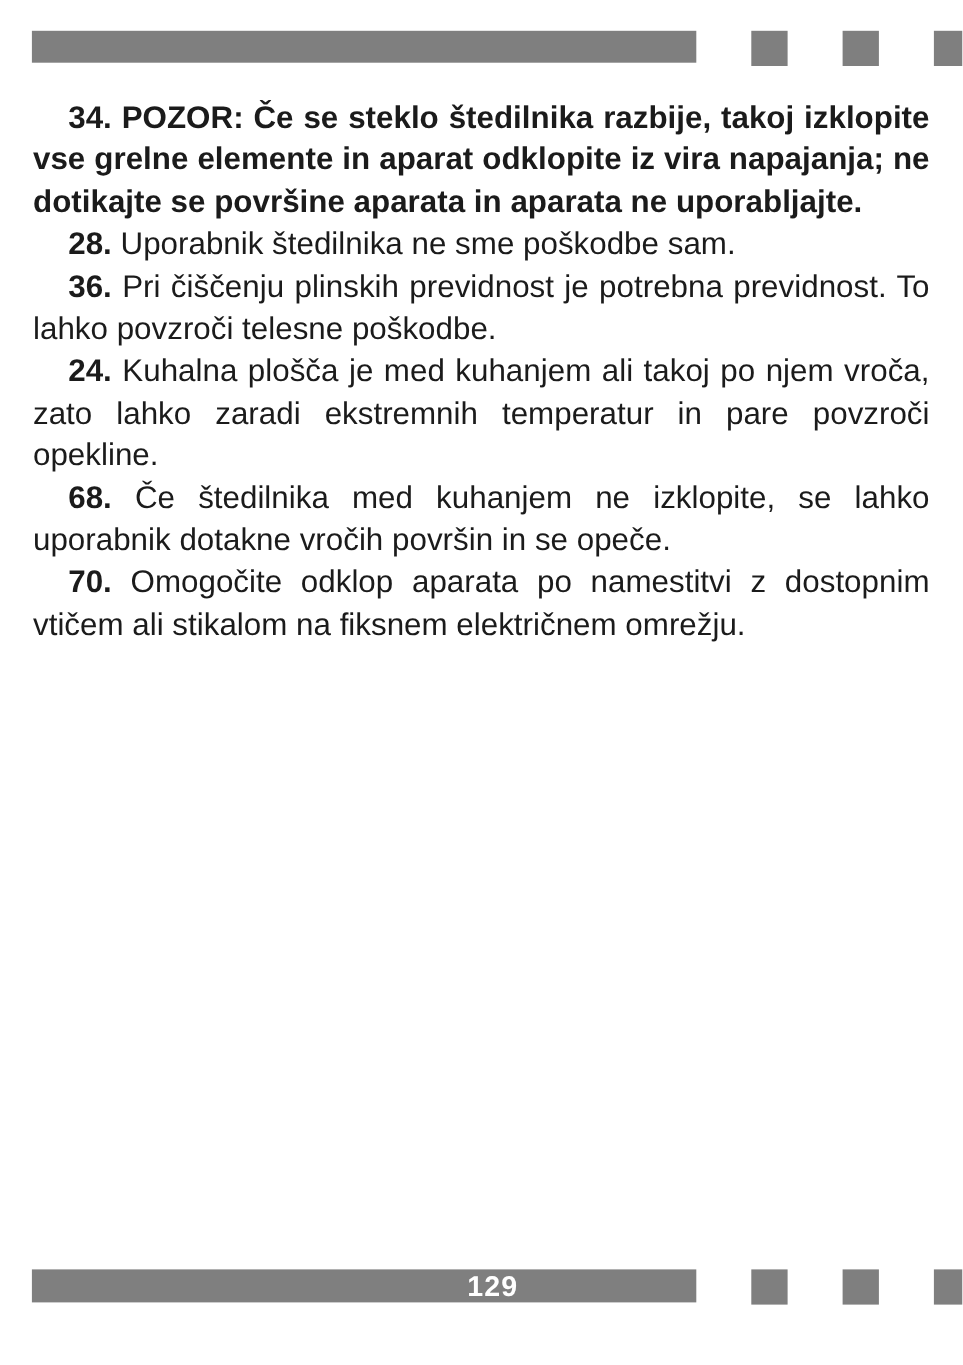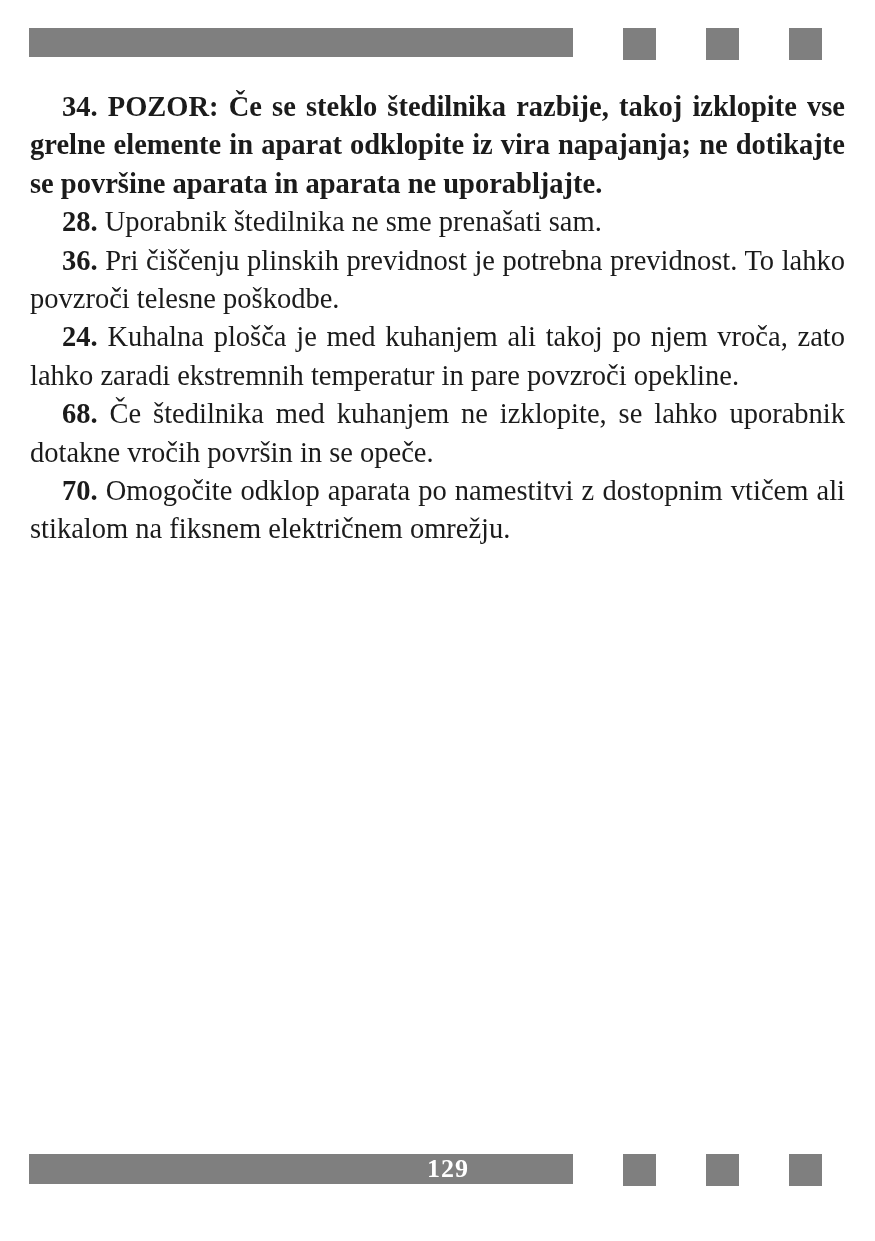--- a/index.html
+++ b/index.html
@@ -6,33 +6,33 @@
     margin: 0;
     padding: 0;
     background: #ffffff;
   }
   .page {
     position: relative;
     width: 875px;
     height: 1241px;
     background: #ffffff;
     overflow: hidden;
-    font-family: Liberation Serif, serif;
+    font-family: Liberation Sans, sans-serif;
   }
   
   .deco-row {
     position: absolute;
     left: 29px;
     display: flex;
     align-items: flex-start;
   }
   .deco-row.header-row { top: 28px; }
   .deco-row.footer-row { top: 1154px; }
   .deco-bar {
-    width: 544px;
+    width: 604px;
     height: 29px;
     position: relative;
   }
   .footer-row .deco-bar { height: 30px; }
   .deco-sq {
     width: 33px;
     height: 32px;
     margin-left: 50px;
   }
   .page-number {
@@ -70,21 +70,21 @@
 
   <div class="deco-row header-row">
     <div class="deco-bar" style="background: rgb(127, 127, 127);"></div>
     <div class="deco-sq" style="background: rgb(127, 127, 127);"></div>
     <div class="deco-sq" style="background: rgb(127, 127, 127);"></div>
     <div class="deco-sq" style="background: rgb(127, 127, 127);"></div>
   </div>
 
   <div class="content" style="color: rgb(27, 27, 27);">
       <p class="bold-all"><span class="para-num">34.</span> <span class="para-body">POZOR: Če se steklo štedilnika razbije, takoj izklopite vse grelne elemente in aparat odklopite iz vira napajanja; ne dotikajte se površine aparata in aparata ne uporabljajte.</span></p>
-      <p><span class="para-num">28.</span> <span class="para-body">Uporabnik štedilnika ne sme prenašati sam.</span></p>
+      <p><span class="para-num">28.</span> <span class="para-body">Uporabnik štedilnika ne sme poškodbe sam.</span></p>
       <p><span class="para-num">36.</span> <span class="para-body">Pri čiščenju plinskih previdnost je potrebna previdnost. To lahko povzroči telesne poškodbe.</span></p>
       <p><span class="para-num">24.</span> <span class="para-body">Kuhalna plošča je med kuhanjem ali takoj po njem vroča, zato lahko zaradi ekstremnih temperatur in pare povzroči opekline.</span></p>
       <p><span class="para-num">68.</span> <span class="para-body">Če štedilnika med kuhanjem ne izklopite, se lahko uporabnik dotakne vročih površin in se opeče.</span></p>
       <p><span class="para-num">70.</span> <span class="para-body">Omogočite odklop aparata po namestitvi z dostopnim vtičem ali stikalom na fiksnem električnem omrežju.</span></p>
     </div>
 
   <div class="deco-row footer-row">
     <div class="deco-bar" style="background: rgb(127, 127, 127);">
       <span class="page-number" style="color: rgb(255, 255, 255);">129</span>
     </div>

